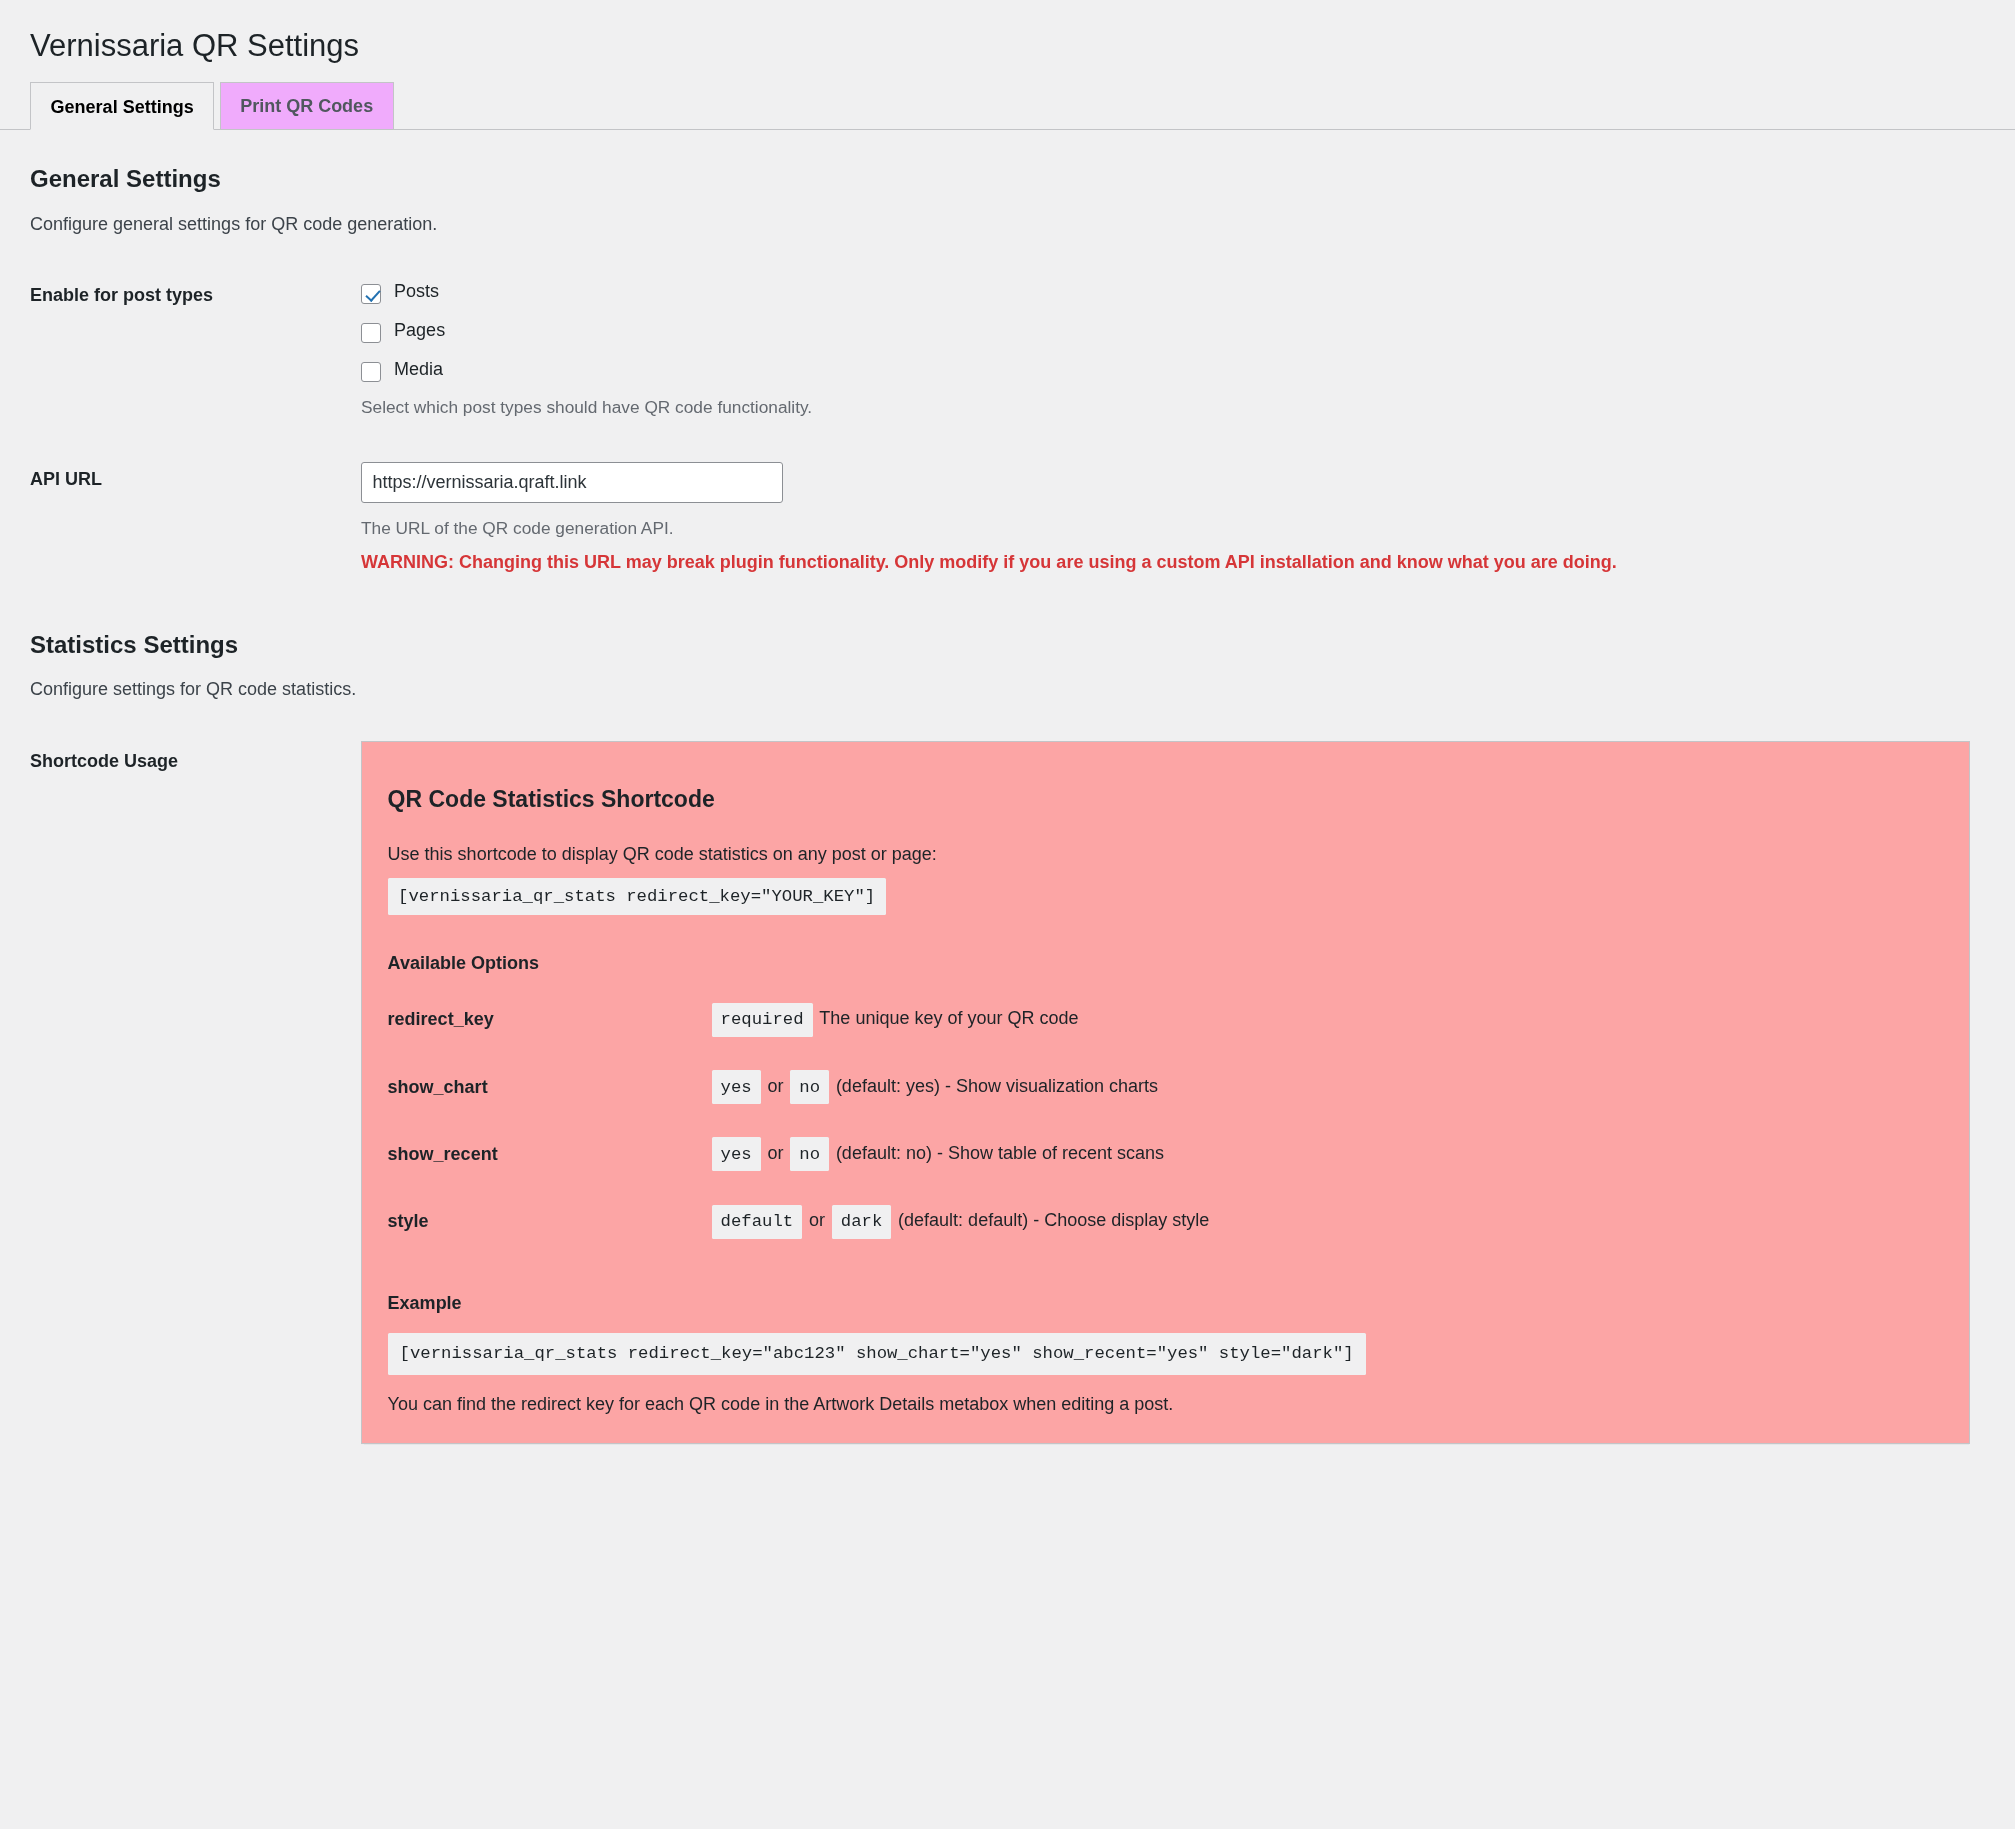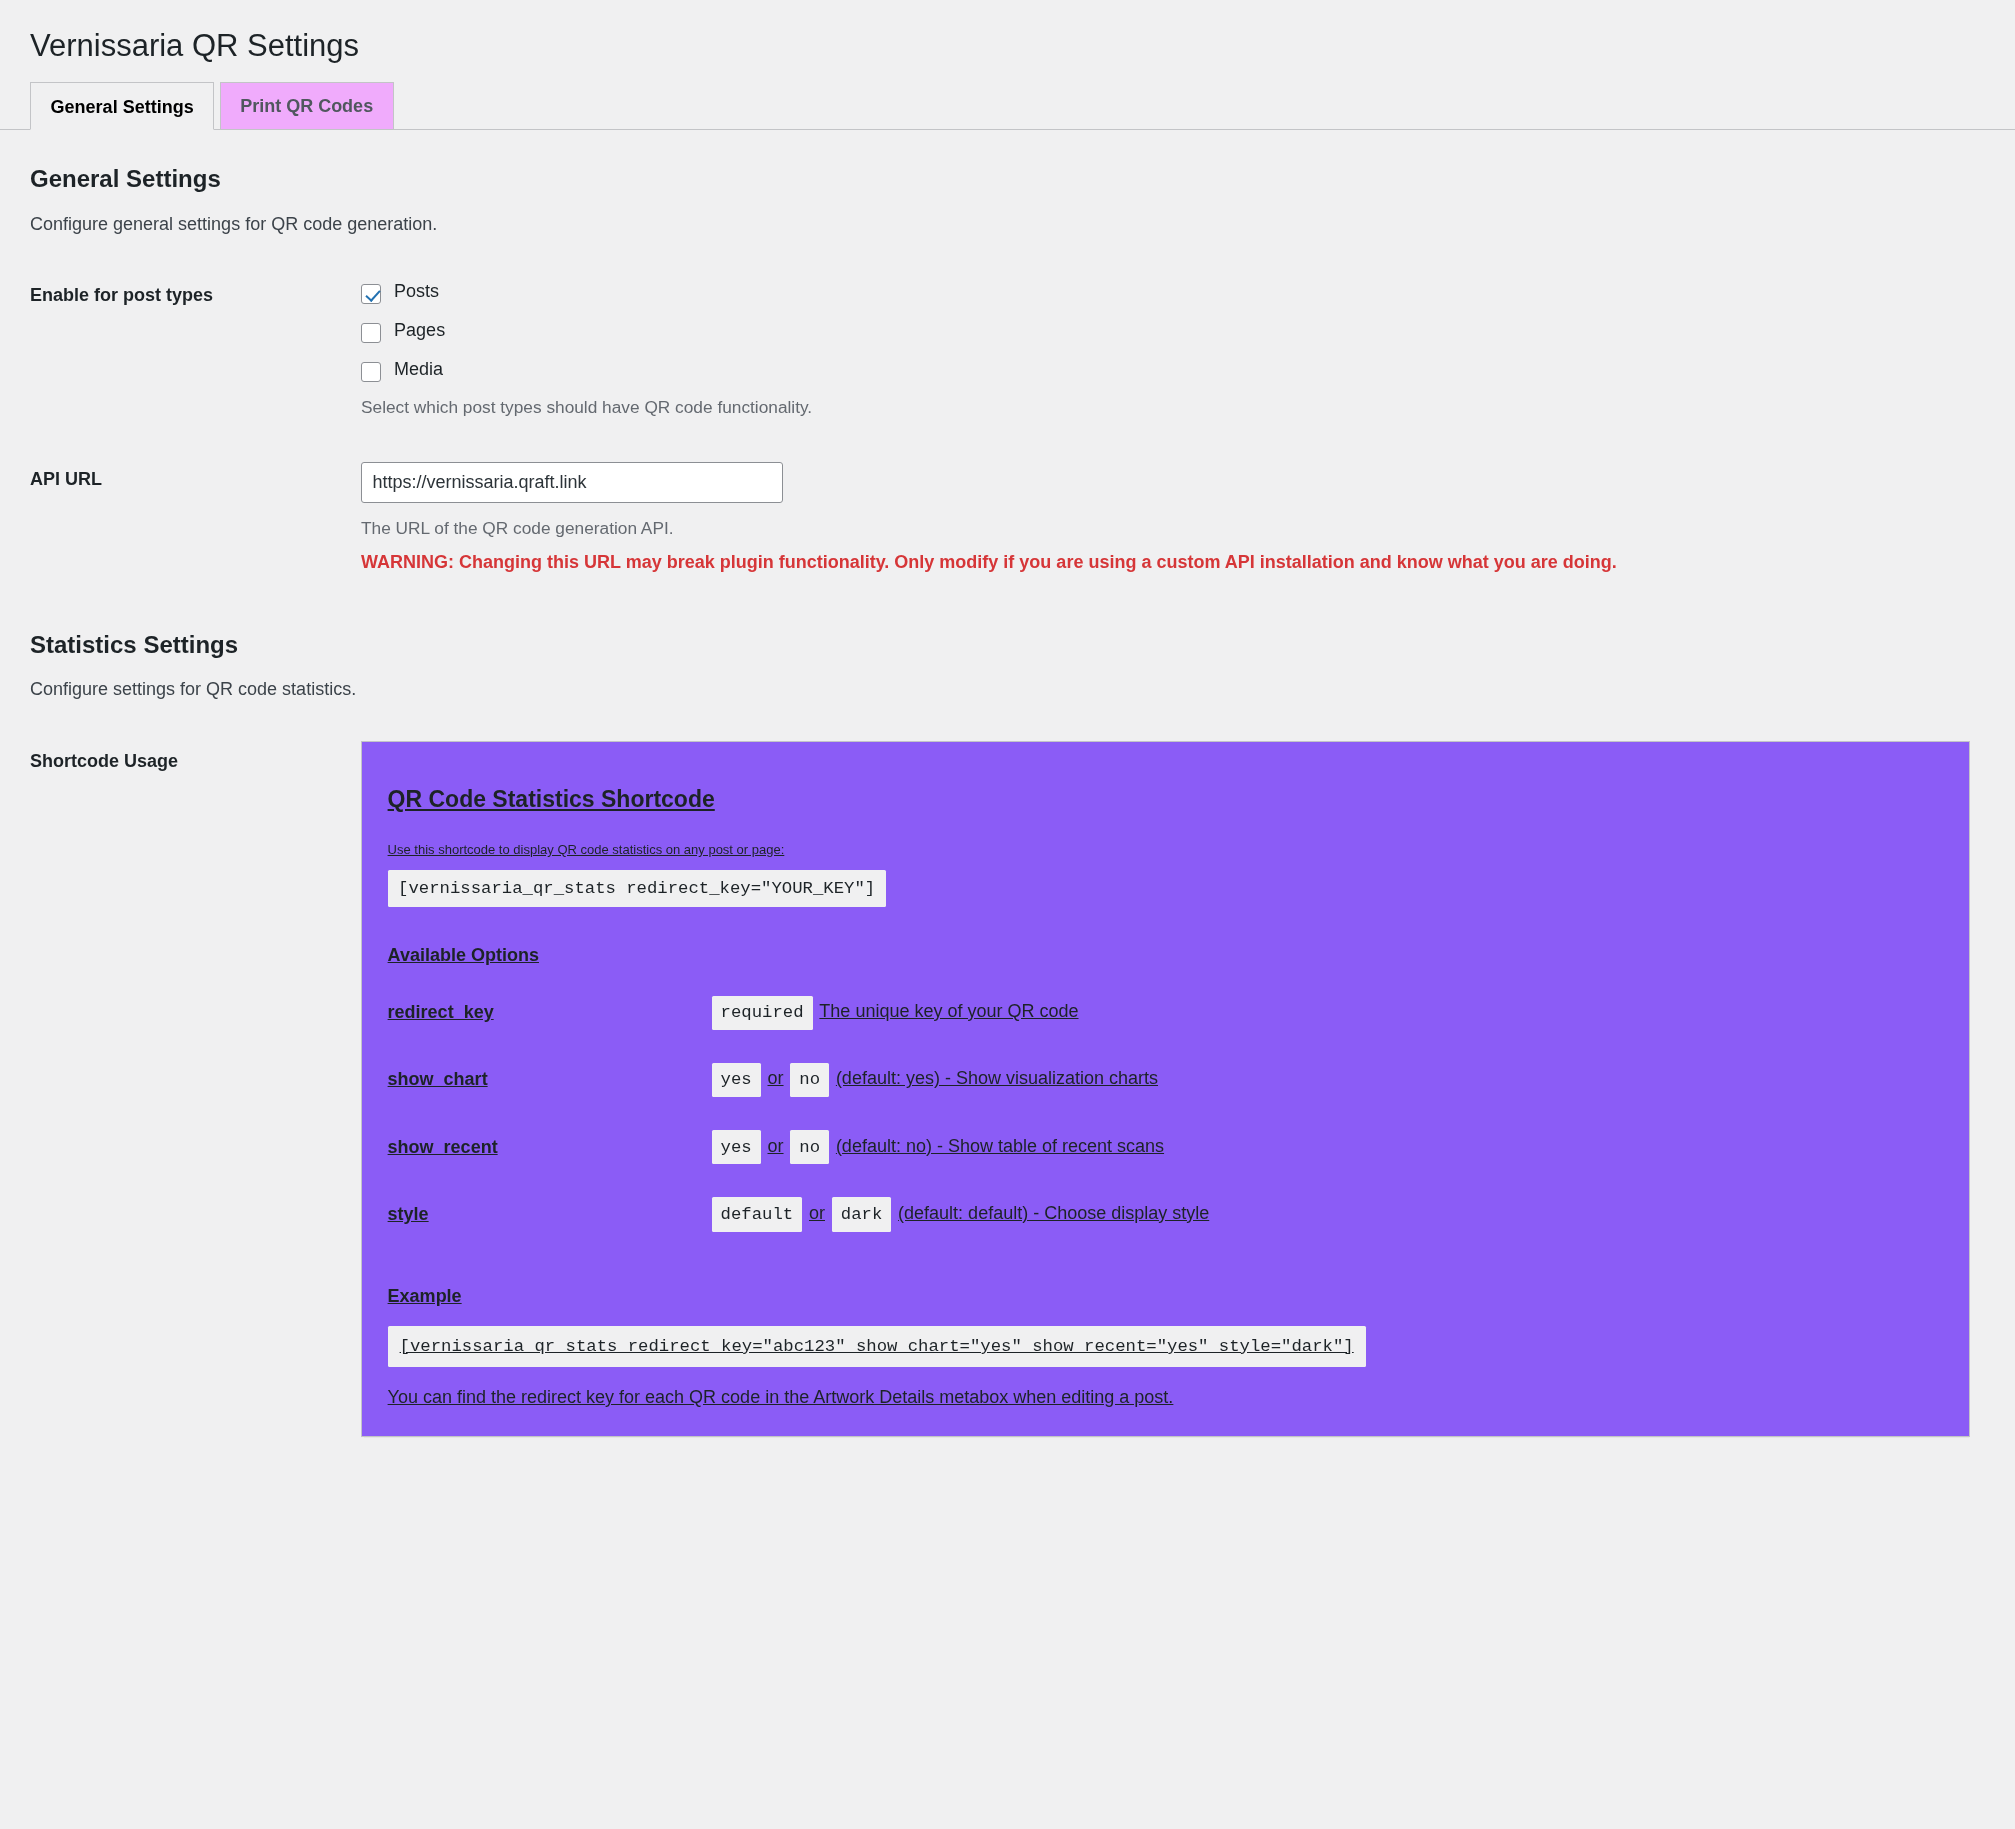--- a/index.html
+++ b/index.html
@@ -143,36 +143,35 @@
   .warning {
     display: block;
     margin-top: 9px;
     font-size: 18px;
     font-weight: 700;
     color: #d63638;
     line-height: 1.4;
   }
   
   .card {
-    background: #8b5cf6;
+    background: #fca5a5;
     border: 0.8px solid #c3c4c7;
     box-shadow: 0 0.8px 0.8px rgba(0,0,0,.04);
     padding: 22.6px 25.6px 25.6px 25.6px;
     max-width: 1754px;
     margin-top: -3px;
-    text-decoration: underline;
   }
   .card h3 {
     font-size: 23px;
     font-weight: 700;
     margin: 18px 0 0 0;
     color: #1d2327;
   }
   .card p.intro {
-    font-size: 13px;
+    font-size: 18px;
     color: #1d2327;
     margin: 25px 0 10.5px 0;
   }
   code.block {
     display: inline-block;
     font-family: "Liberation Mono", monospace;
     font-size: 17.3px;
     background: #f0f0f1;
     padding: 6px 10.5px;
     color: #1d2327;

